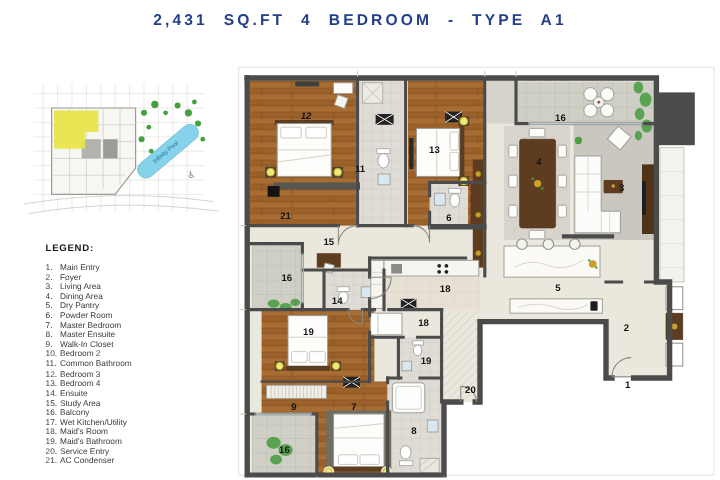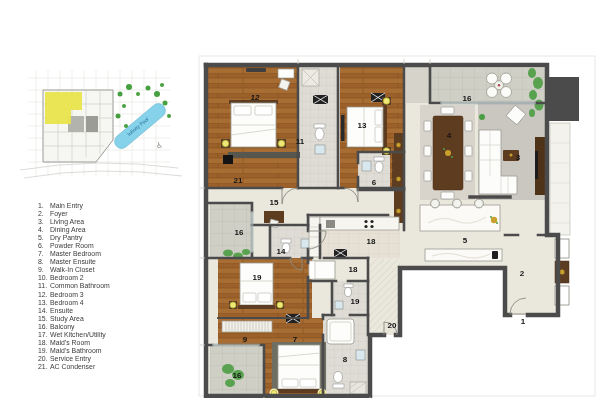--- a/index.html
+++ b/index.html
@@ -16,20 +16,21 @@
   .plan{position:absolute;left:198px;top:53px;width:400px;height:345px;}
   .plan svg{position:absolute;left:0;top:0;}
   .room-label{position:absolute;transform:translate(-50%,-50%);font-size:8px;font-weight:bold;
               color:#141414;white-space:nowrap;}
 </style>
 </head>
 <body>
 
 <div class="stage">
 
+  <div class="title">2,431 SQ.FT 4 BEDROOM - TYPE A1</div>
 
   <svg class="keyplan" viewBox="0 0 182 124">
     <g stroke="#dcdcd8" stroke-width="0.5">
       <path d="M28,6V112 M40,6V112 M52,6V112 M64,6V112 M76,6V112 M88,6V112 M100,6V112 M112,6V112 M124,6V112 M136,6V112 M148,6V112"></path>
       <path d="M20,14H162 M20,26H162 M20,38H162 M20,50H162 M20,62H162 M20,74H162 M20,86H162 M20,98H162"></path>
     </g>
     <g stroke="#d2d2cc" fill="none" stroke-width="0.8">
       <path d="M12,106 Q90,93 170,104"></path>
       <path d="M16,114 Q90,101 174,112"></path>
     </g>
@@ -55,20 +56,21 @@
       <circle cx="116" cy="42" r="2"></circle>
         <circle cx="110" cy="52" r="2.5"></circle>
         <circle cx="161" cy="52" r="2"></circle>
       <circle cx="154" cy="21" r="2"></circle>
         <circle cx="118" cy="62" r="2"></circle>
     </g>
     <text x="148" y="84" font-size="8" fill="#8a8a86" font-family="DejaVu Sans, sans-serif">♿</text>
   </svg>
 
   <div class="legend">
+    <div class="legend-heading">LEGEND:</div>
     <ol>
     <li>
       <span class="num">1.</span>
       <span class="lbl">Main Entry</span>
     </li>
 
     <li>
       <span class="num">2.</span>
       <span class="lbl">Foyer</span>
     </li>

